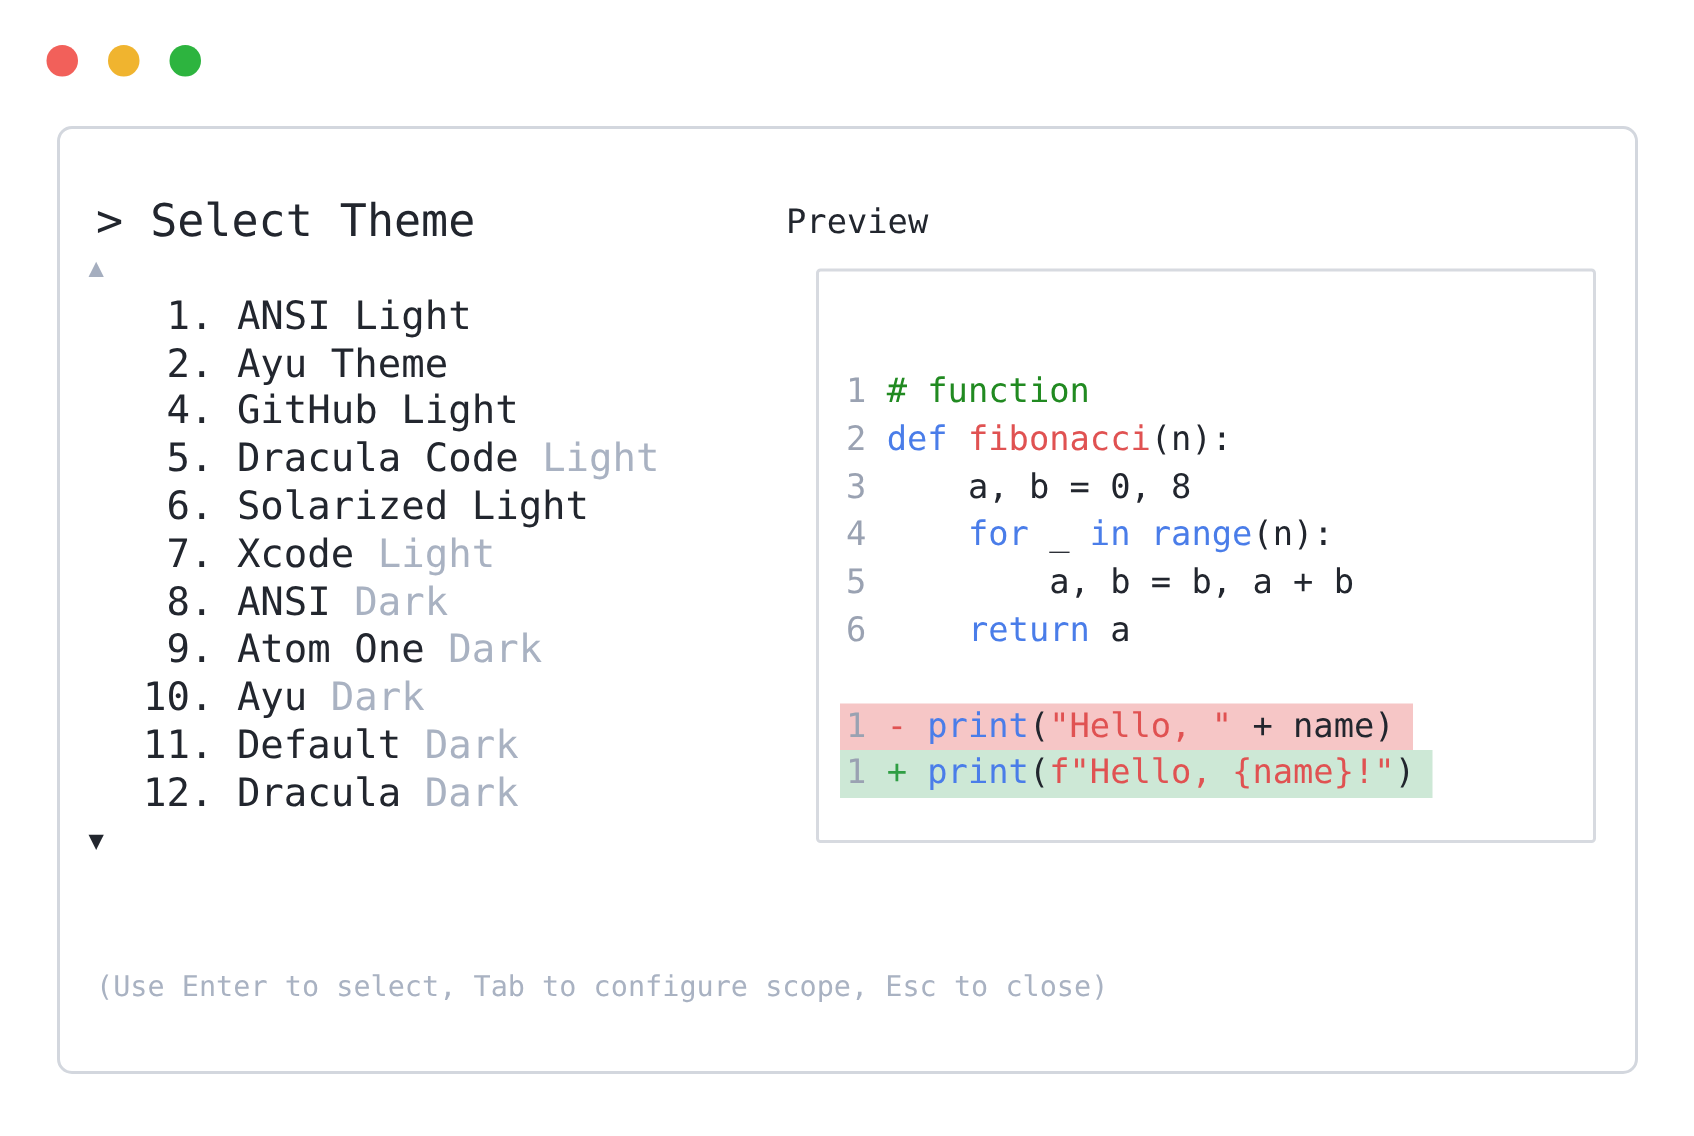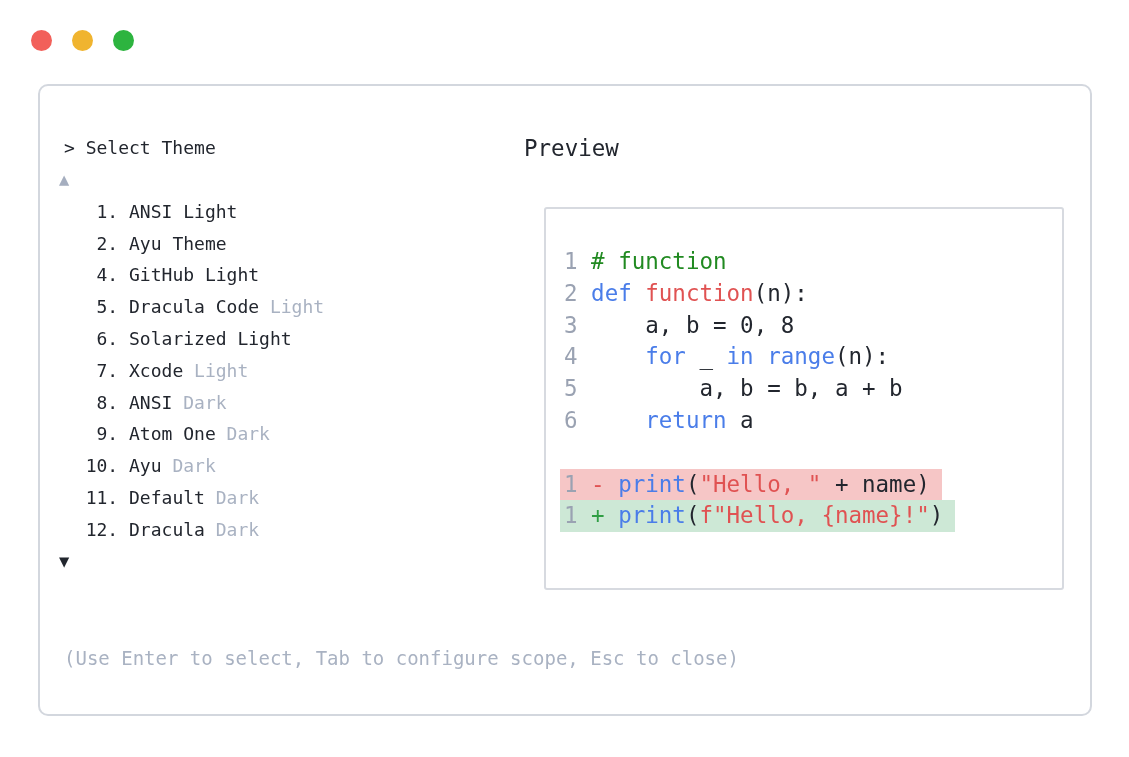--- a/index.html
+++ b/index.html
@@ -12,25 +12,25 @@
   
   .traffic{position:absolute;left:31px;top:30px;display:flex;gap:20px;}
   .dot{width:21px;height:21px;border-radius:50%;}
   
   .window{
     position:absolute;left:38px;top:84px;width:1054px;height:632px;
     border:2px solid var(--border);border-radius:10px;background:#fff;
   }
   .prompt{
     position:absolute;left:24px;top:46px;
-    font-size:18px;line-height:32px;white-space:pre;color:var(--text-dark);
+    font-size:30px;line-height:32px;white-space:pre;color:var(--text-dark);
   }
   .listwrap{position:absolute;left:24px;top:78px;}
   .row{
-    position:relative;font-size:18px;line-height:31.8px;
+    position:relative;font-size:26px;line-height:31.8px;
     white-space:pre;color:var(--text-dark);
   }
   .row.arrow{font-size:17px;transform:translateX(-5px);cursor:default;}
   .arrow.up{color:var(--arrow-gray);}
   .arrow.down{color:var(--text-dark);}
   .sel-dot{
     position:absolute;left:-7px;top:50%;transform:translateY(-50%);
     width:14px;height:14px;border-radius:50%;background:var(--accent-green);
   }
   .row.selected, .row.selected .nm{color:var(--accent-green);}
@@ -40,21 +40,21 @@
     font-size:19px;line-height:32px;white-space:pre;color:var(--text-gray);
   }
   
   .preview-title{
     position:absolute;left:484px;top:46px;
     font-size:22.5px;line-height:32px;color:var(--text-dark);
   }
   .preview-box{
     position:absolute;left:504px;top:93px;width:520px;height:383px;
     border:2px solid var(--border-light);border-radius:3px;
-    padding:37px 0 0 18px;overflow:hidden;background:#fff;margin-top:28px;
+    padding:65px 0 0 18px;overflow:hidden;background:#fff;
   }
   .code-line{font-size:22.5px;line-height:31.8px;white-space:pre;color:var(--text-dark);}
   .ln{color:var(--line-num);}
   .tok-kw{color:var(--kw);}
   .tok-fn{color:var(--fn);}
   .tok-str{color:var(--str);}
   .tok-cm{color:var(--cm);}
   .tok-plain{color:var(--text-dark);}
   .tok-minus{color:var(--fn);}
   .tok-plus{color:var(--plus);}
@@ -93,21 +93,21 @@
     <div class="row arrow down">▼</div>
   </div>
 
   <div class="help">(Use Enter to select, Tab to configure scope, Esc to close)</div>
 
   <div class="preview-title">Preview</div>
 
   <div class="preview-box">
     <div>
         <div class="code-line"><span class="ln">1 </span><span class="tok-cm"># function</span></div>
-        <div class="code-line"><span class="ln">2 </span><span class="tok-kw">def</span><span class="tok-plain"> </span><span class="tok-fn">function</span><span class="tok-plain">(n):</span></div>
+        <div class="code-line"><span class="ln">2 </span><span class="tok-kw">def</span><span class="tok-plain"> </span><span class="tok-fn">fibonacci</span><span class="tok-plain">(n):</span></div>
         <div class="code-line"><span class="ln">3 </span><span class="tok-plain">    a, b = 0, 8</span></div>
         <div class="code-line"><span class="ln">4 </span><span class="tok-plain">    </span><span class="tok-kw">for</span><span class="tok-plain"> _ </span><span class="tok-kw">in</span><span class="tok-plain"> </span><span class="tok-kw">range</span><span class="tok-plain">(n):</span></div>
         <div class="code-line"><span class="ln">5 </span><span class="tok-plain">        a, b = b, a + b</span></div>
         <div class="code-line"><span class="ln">6 </span><span class="tok-plain">    </span><span class="tok-kw">return</span><span class="tok-plain"> a</span></div>
         <div class="code-line"><span class="ln">  </span></div>
         <div class="code-line"><span class="hl removed"><span class="ln">1 </span><span class="tok-minus">-</span><span class="tok-plain"> </span><span class="tok-kw">print</span><span class="tok-plain">(</span><span class="tok-str">"Hello, "</span><span class="tok-plain"> + name)</span></span></div>
         <div class="code-line"><span class="hl added"><span class="ln">1 </span><span class="tok-plus">+</span><span class="tok-plain"> </span><span class="tok-kw">print</span><span class="tok-plain">(</span><span class="tok-str">f"Hello, {name}!"</span><span class="tok-plain">)</span></span></div>
       </div>
   </div>
 

